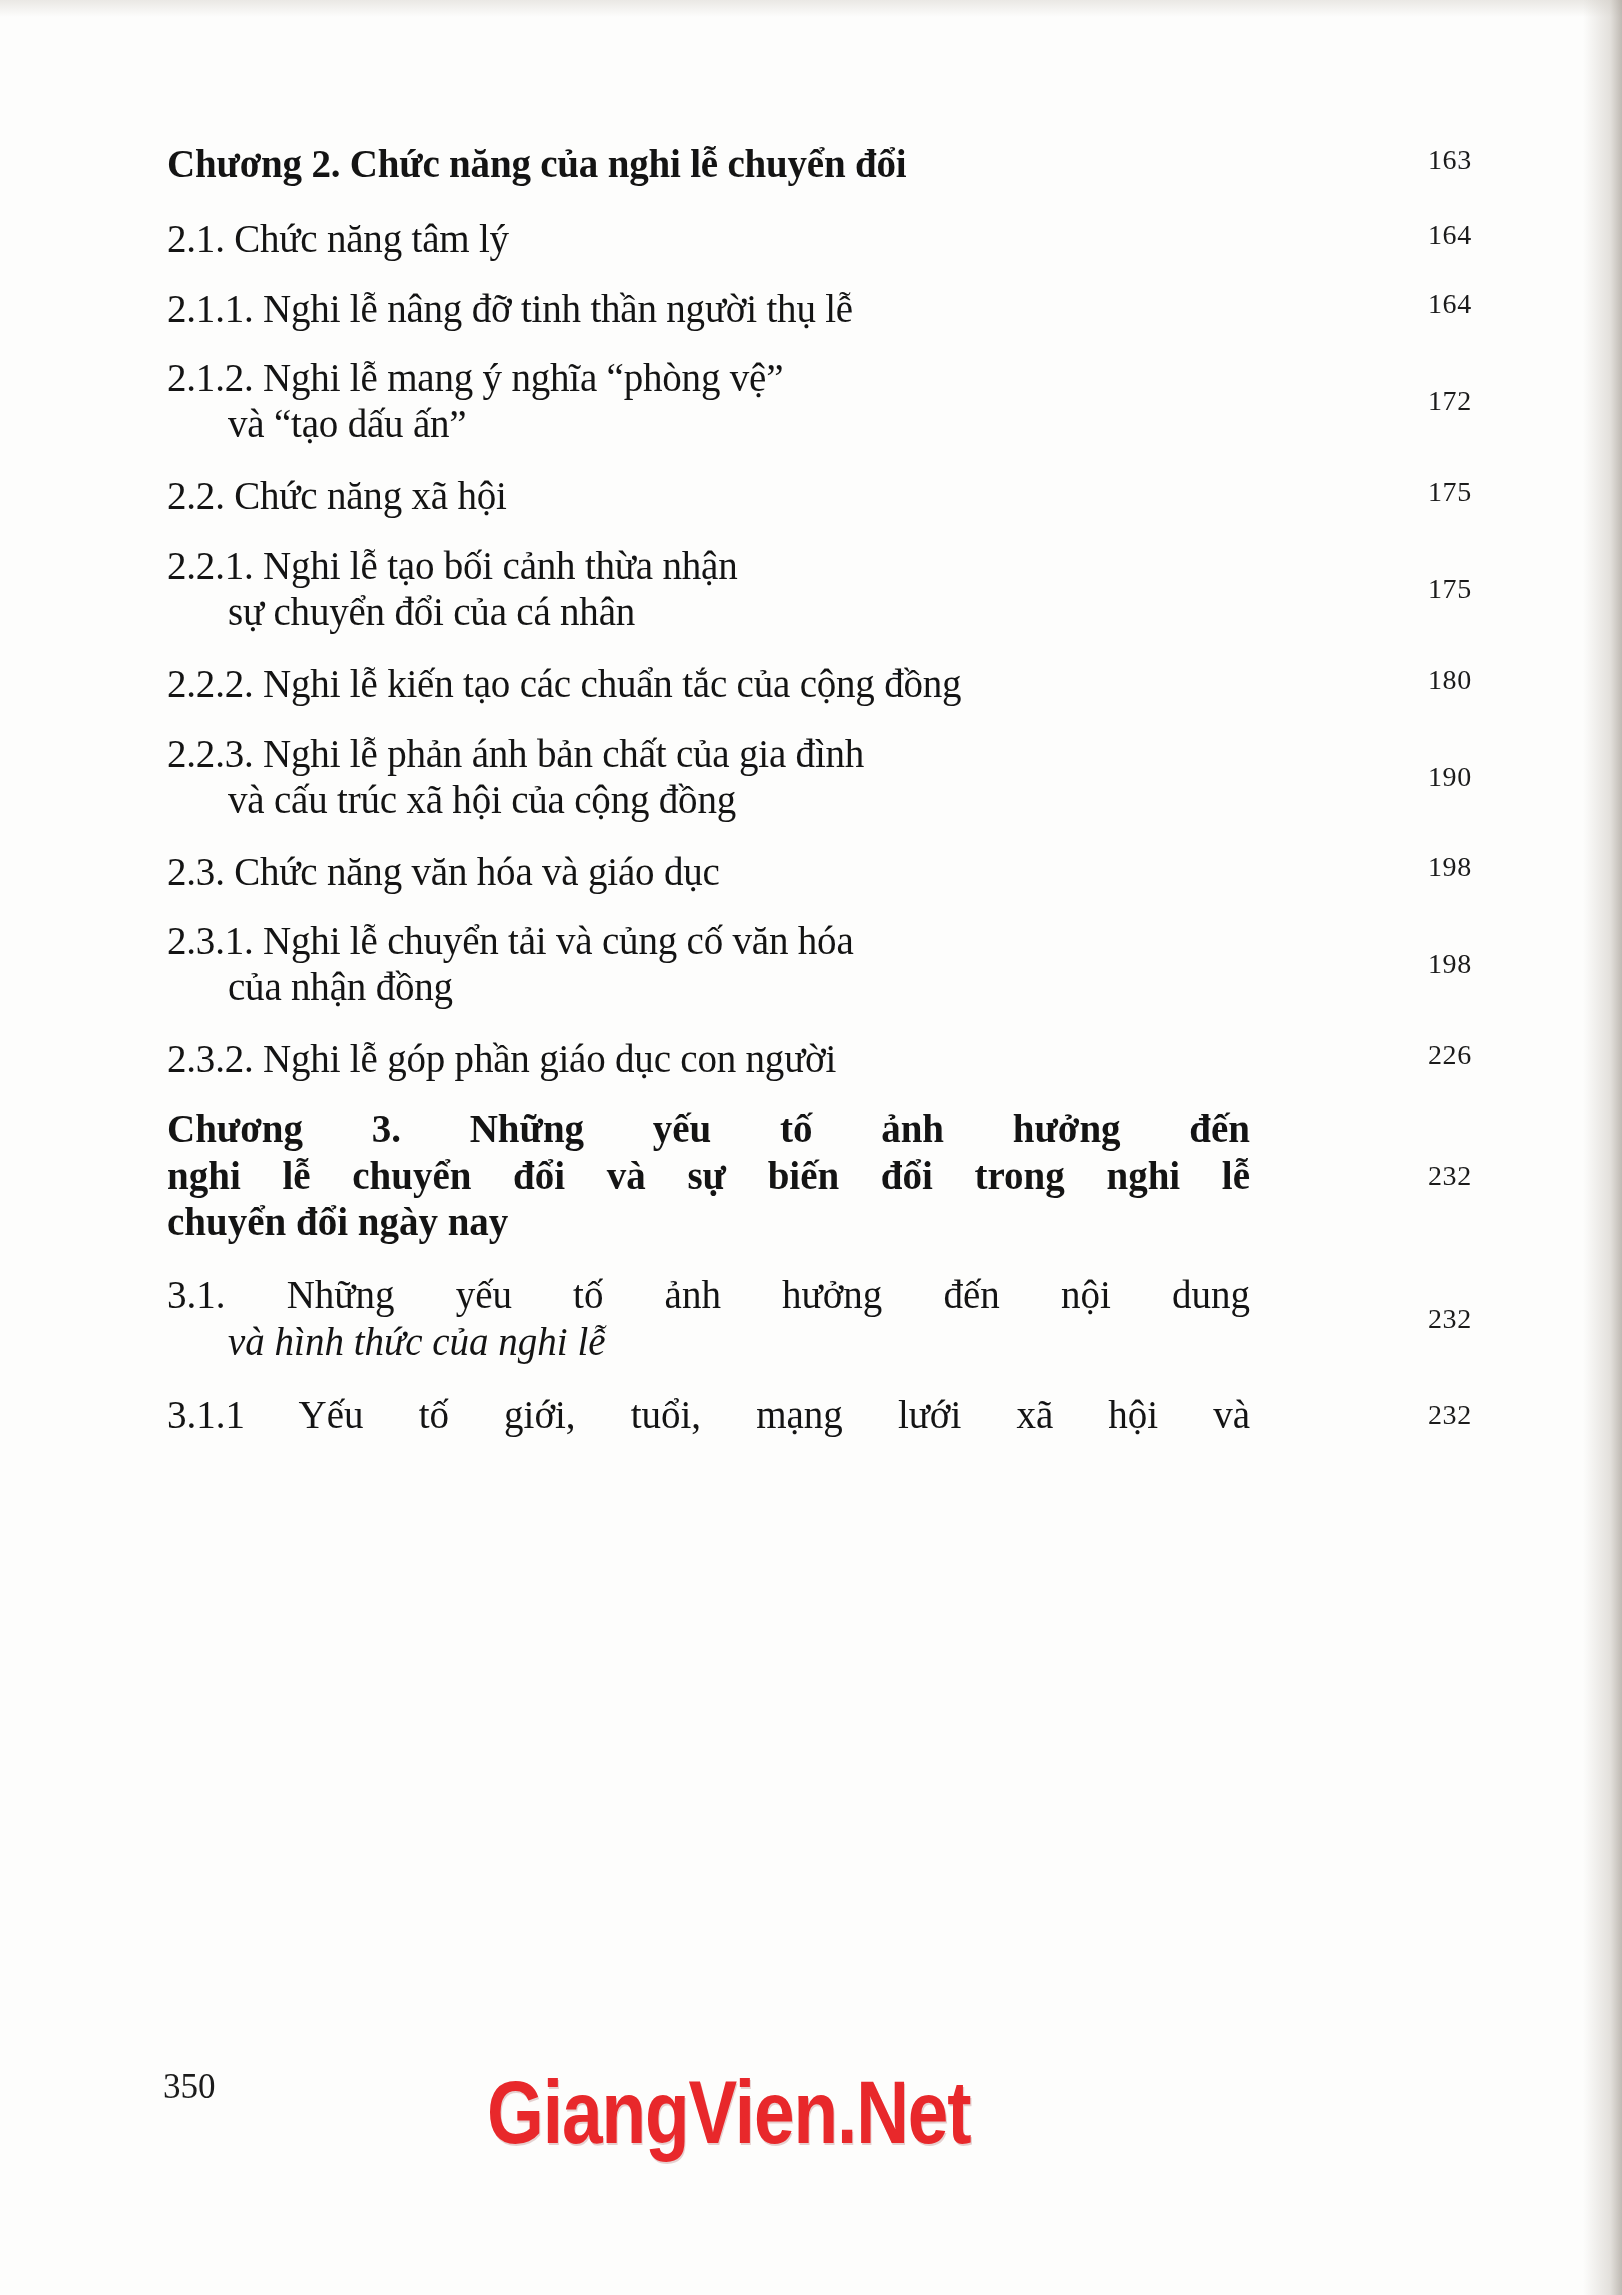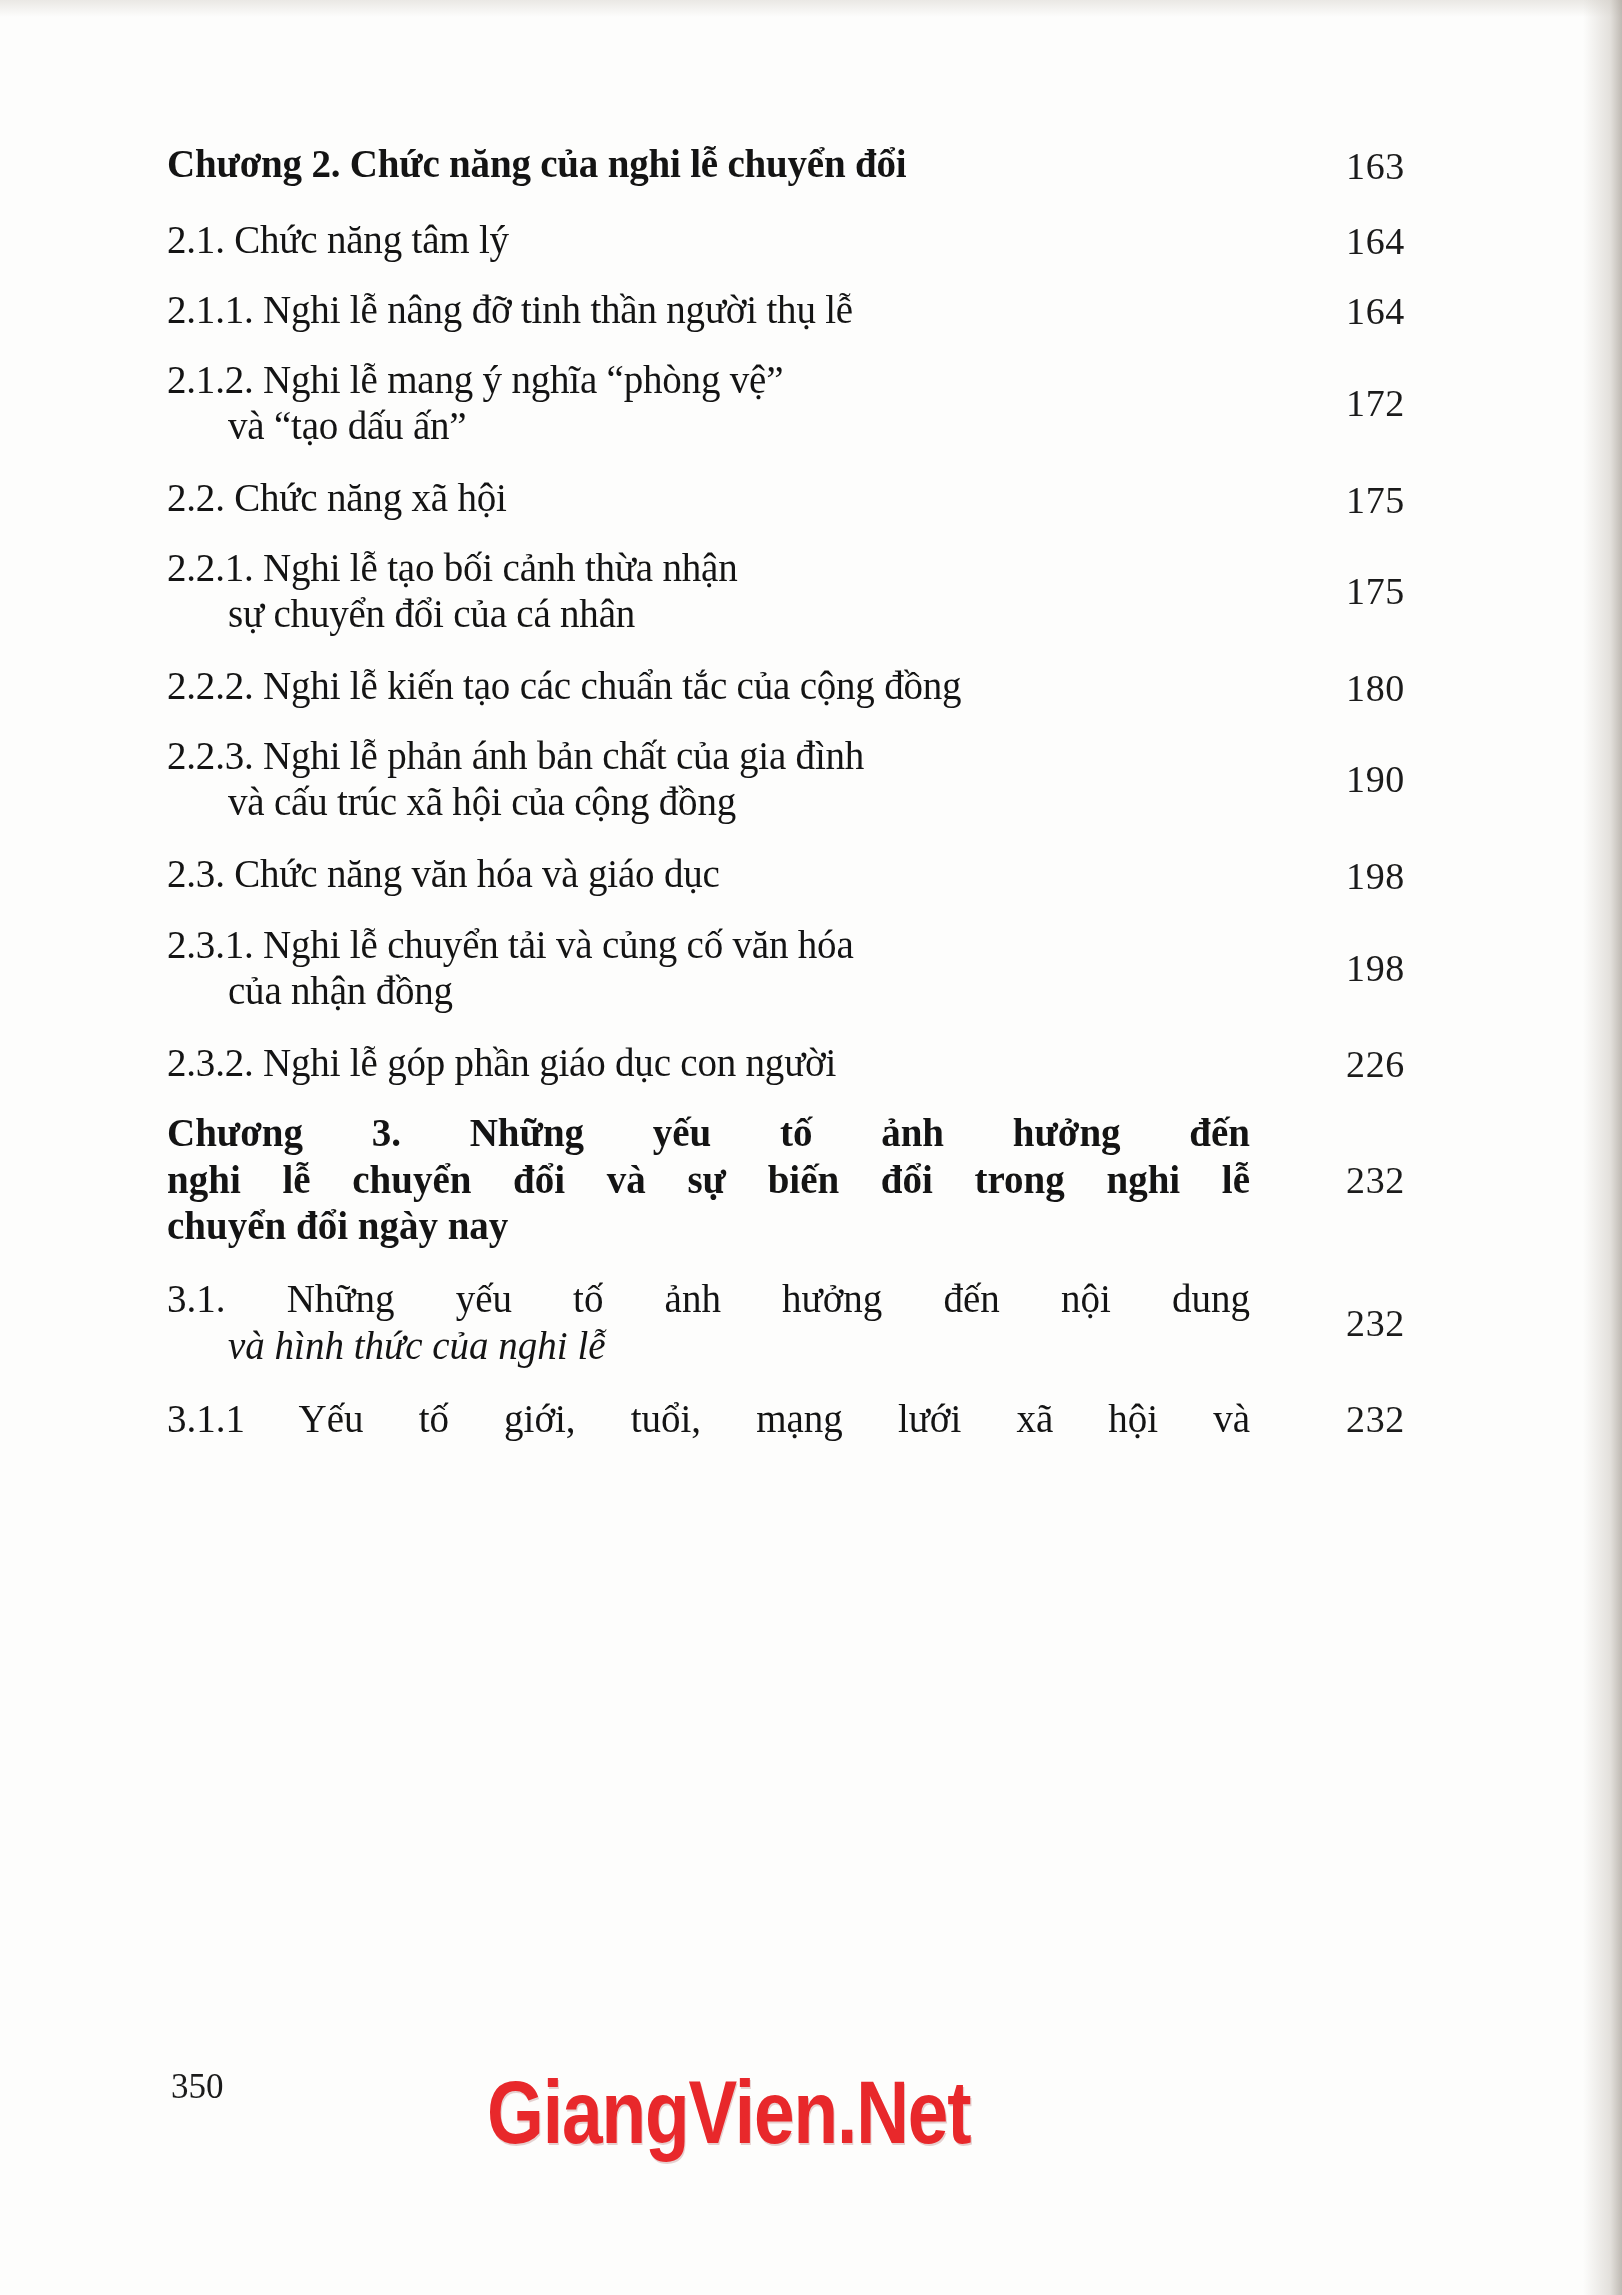--- a/index.html
+++ b/index.html
@@ -45,22 +45,22 @@
     align-items: flex-start;
     width: 100%;
     margin-bottom: 23.6px;
   }
   .row .text {
     flex: 0 0 1112px;
     width: 1112px;
   }
   .row .page-no {
     flex: 1 1 auto;
-    text-align: center;
-    font-size: 38px;
+    text-align: right;
+    font-size: 28px;
     color: #1b1b1b;
     letter-spacing: 0.7px;
     font-family: "Liberation Serif", "DejaVu Serif", serif;
   }
 
   
   .pn-top   { align-self: flex-start; padding-top: 2.6px; }
   .pn-mid   { align-self: center; }
 
   .line {
@@ -101,21 +101,21 @@
     padding-left: 61px;
     text-align-last: left;
     font-style: italic;
   }
 
   .row.block { margin-bottom: 26px; }
 
   
   .folio {
     position: absolute;
-    left: 171px;
+    left: 163px;
     top: 2067px;
     font-size: 35px;
     color: #1b1b1b;
     font-family: "Liberation Serif", "DejaVu Serif", serif;
   }
   .watermark {
     position: absolute;
     left: 487px;
     top: 2061px;
     font-size: 89px;

